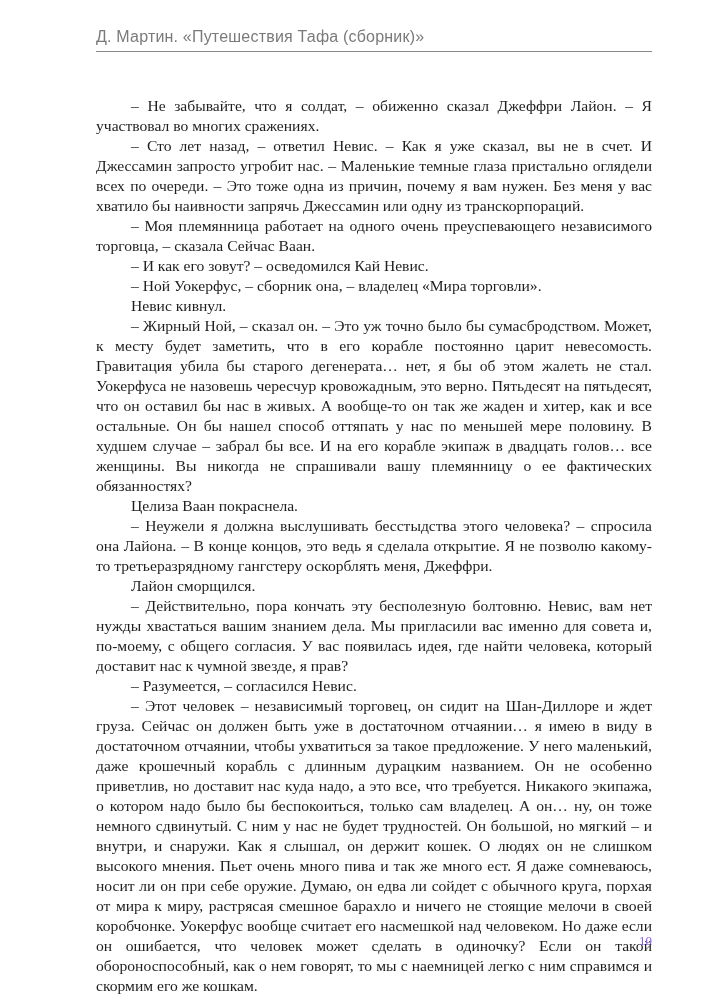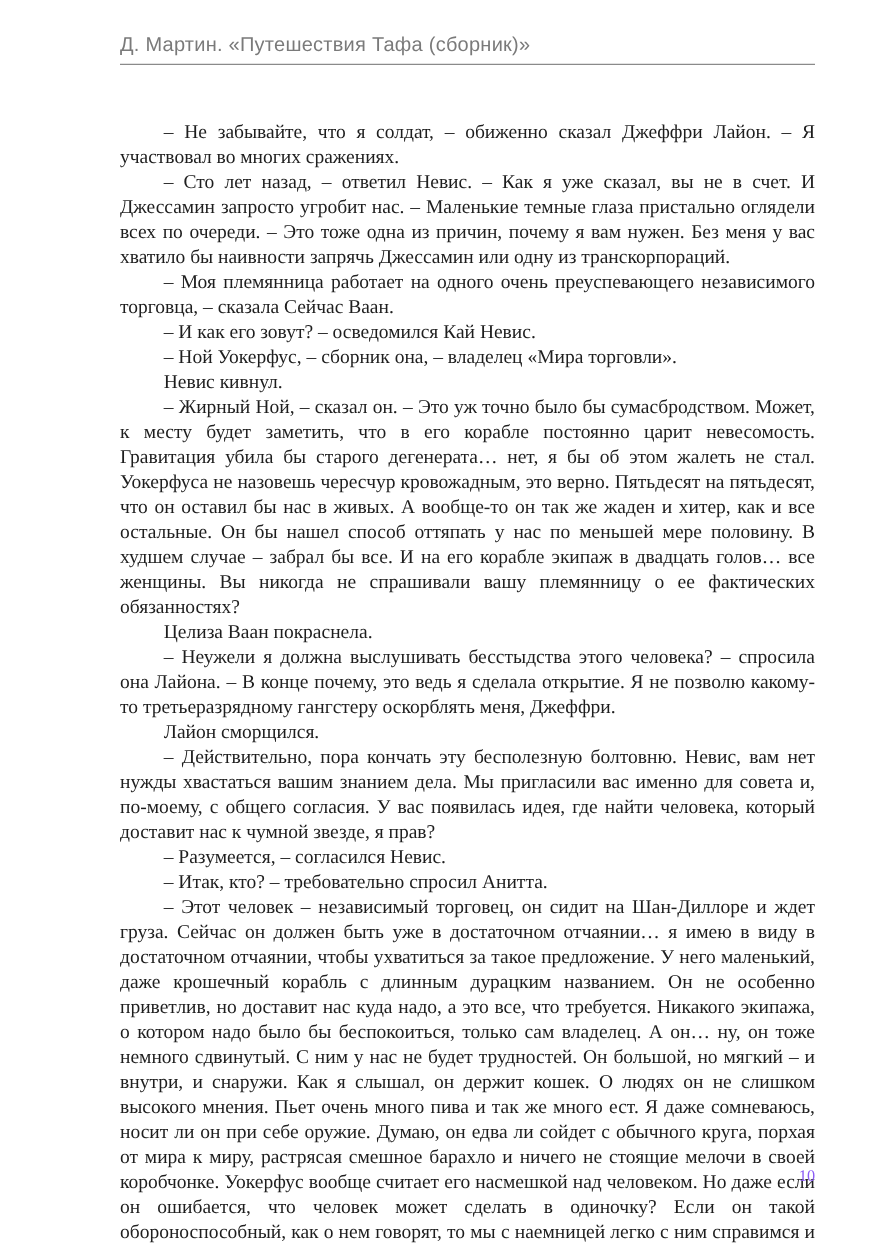--- a/index.html
+++ b/index.html
@@ -26,22 +26,21 @@
 
 <div class="body-text">
   <p>– Не забывайте, что я солдат, – обиженно сказал Джеффри Лайон. – Я участвовал во многих сражениях.</p>
   <p>– Сто лет назад, – ответил Невис. – Как я уже сказал, вы не в счет. И Джессамин запросто угробит нас. – Маленькие темные глаза пристально оглядели всех по очереди. – Это тоже одна из причин, почему я вам нужен. Без меня у вас хватило бы наивности запрячь Джессамин или одну из транскорпораций.</p>
   <p>– Моя племянница работает на одного очень преуспевающего независимого торговца, – сказала Сейчас Ваан.</p>
   <p>– И как его зовут? – осведомился Кай Невис.</p>
   <p>– Ной Уокерфус, – сборник она, – владелец «Мира торговли».</p>
   <p>Невис кивнул.</p>
   <p>– Жирный Ной, – сказал он. – Это уж точно было бы сумасбродством. Может, к месту будет заметить, что в его корабле постоянно царит невесомость. Гравитация убила бы старого дегенерата… нет, я бы об этом жалеть не стал. Уокерфуса не назовешь чересчур кровожадным, это верно. Пятьдесят на пятьдесят, что он оставил бы нас в живых. А вообще-то он так же жаден и хитер, как и все остальные. Он бы нашел способ оттяпать у нас по меньшей мере половину. В худшем случае – забрал бы все. И на его корабле экипаж в двадцать голов… все женщины. Вы никогда не спрашивали вашу племянницу о ее фактических обязанностях?</p>
   <p>Целиза Ваан покраснела.</p>
-  <p>– Неужели я должна выслушивать бесстыдства этого человека? – спросила она Лайона. – В конце почему, это ведь я сделала открытие. Я не позволю какому-то третьеразрядному гангстеру оскорблять меня, Джеффри.</p>
+  <p>– Неужели я должна выслушивать бесстыдства этого человека? – спросила она Лайона. – В конце концов, это ведь я сделала открытие. Я не позволю какому-то третьеразрядному гангстеру оскорблять меня, Джеффри.</p>
   <p>Лайон сморщился.</p>
   <p>– Действительно, пора кончать эту бесполезную болтовню. Невис, вам нет нужды хвастаться вашим знанием дела. Мы пригласили вас именно для совета и, по-моему, с общего согласия. У вас появилась идея, где найти человека, который доставит нас к чумной звезде, я прав?</p>
   <p>– Разумеется, – согласился Невис.</p>
-  <p>– Итак, кто? – требовательно спросил Анитта.</p>
   <p>– Этот человек – независимый торговец, он сидит на Шан-Диллоре и ждет груза. Сейчас он должен быть уже в достаточном отчаянии… я имею в виду в достаточном отчаянии, чтобы ухватиться за такое предложение. У него маленький, даже крошечный корабль с длинным дурацким названием. Он не особенно приветлив, но доставит нас куда надо, а это все, что требуется. Никакого экипажа, о котором надо было бы беспокоиться, только сам владелец. А он… ну, он тоже немного сдвинутый. С ним у нас не будет трудностей. Он большой, но мягкий – и внутри, и снаружи. Как я слышал, он держит кошек. О людях он не слишком высокого мнения. Пьет очень много пива и так же много ест. Я даже сомневаюсь, носит ли он при себе оружие. Думаю, он едва ли сойдет с обычного круга, порхая от мира к миру, растрясая смешное барахло и ничего не стоящие мелочи в своей коробчонке. Уокерфус вообще считает его насмешкой над человеком. Но даже если он ошибается, что человек может сделать в одиночку? Если он такой обороноспособный, как о нем говорят, то мы с наемницей легко с ним справимся и скормим его же кошкам.</p>
 
 </div>
 
 <div class="page-number">10</div>
 
 </body></html>

